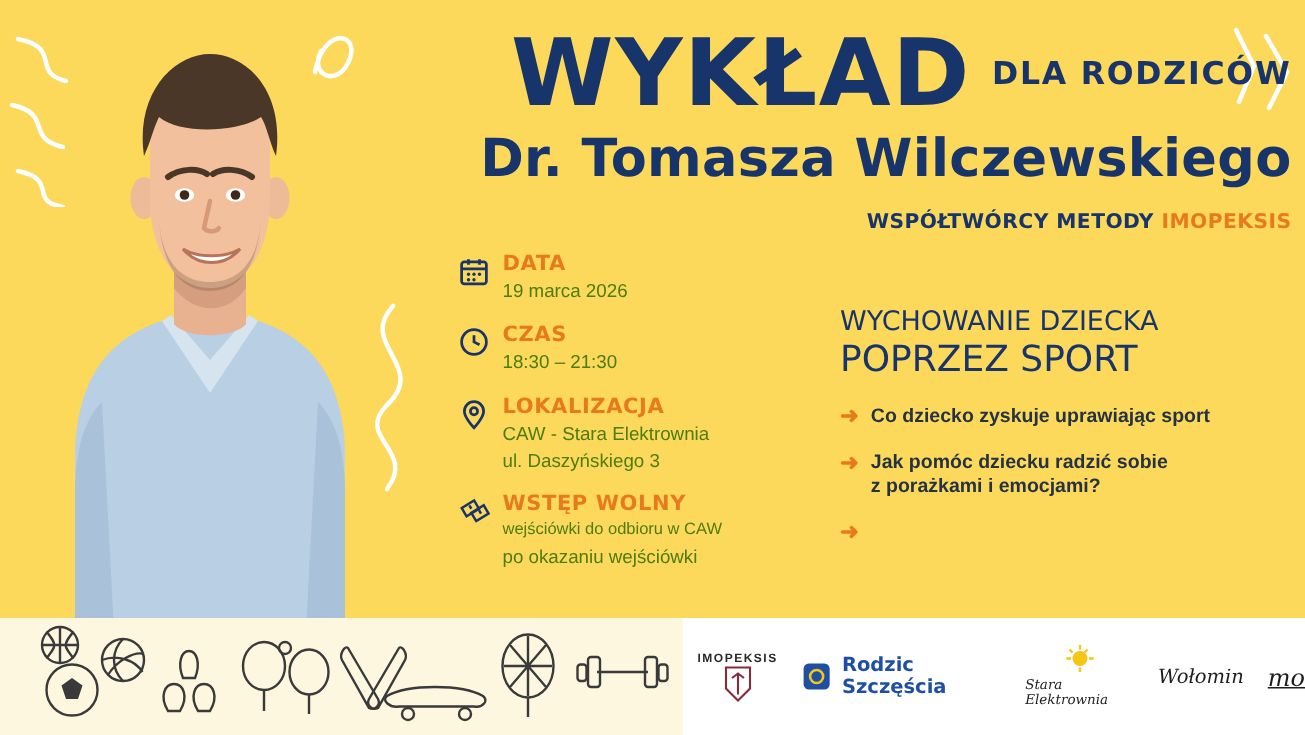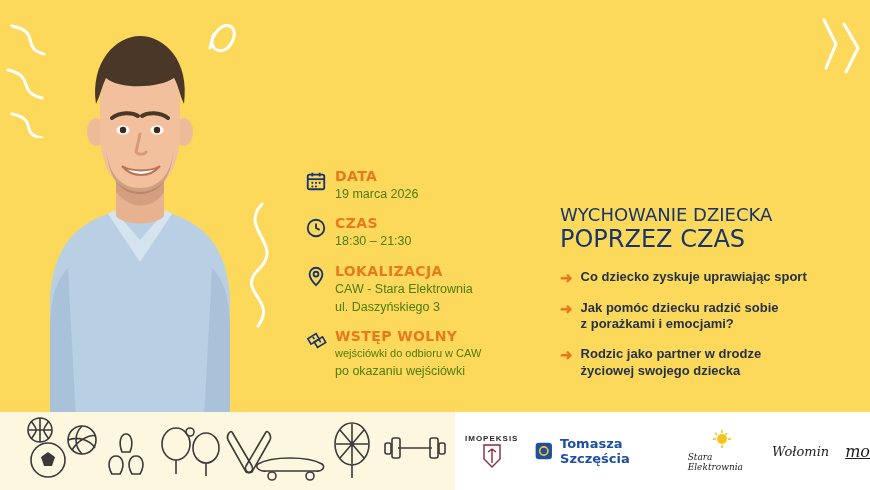--- a/index.html
+++ b/index.html
@@ -233,20 +233,25 @@
       <circle cx="167" cy="130" r="3.2" fill="#3b2a1d"></circle>
 
       <path d="M150 134 L146 152 C148 155 154 155 156 152" stroke="#d79a76" stroke-width="3" fill="none" stroke-linecap="round"></path>
 
       <path d="M132 166 C142 178 160 178 170 166 C160 172 142 172 132 166 Z" fill="#ffffff" stroke="#b8745a" stroke-width="2"></path>
 
       <path d="M116 146 C118 180 132 194 150 194 C168 194 182 180 184 146 C182 176 168 188 150 188 C132 188 118 176 116 146 Z" fill="#5a4433" opacity="0.25"></path>
     </svg>
   </div>
 
+  <div class="headline">
+    <span class="wyklad">WYKŁAD</span><span class="dla-rodzicow">DLA RODZICÓW</span>
+    <div class="doctor">Dr. Tomasza Wilczewskiego</div>
+    <div class="wspoltworcy"><span>WSPÓŁTWÓRCY METODY </span><span class="brand">IMOPEKSIS</span></div>
+  </div>
 
   <div class="details">
 
     <div class="det-row">
       <div class="det-icon">
         <svg width="22" height="22" viewBox="0 0 24 24" fill="none" stroke="#18356b" stroke-width="2">
           <rect x="3" y="5" width="18" height="16" rx="2"></rect>
           <line x1="3" y1="10" x2="21" y2="10"></line>
           <line x1="8" y1="3" x2="8" y2="7"></line>
           <line x1="16" y1="3" x2="16" y2="7"></line>
@@ -304,36 +309,34 @@
         <div class="det-text small">wejściówki do odbioru w CAW</div>
         <div class="det-text">po okazaniu wejściówki</div>
       </div>
     </div>
 
   </div>
 
   <div class="right-col">
     <div class="sub-head">
       <span>WYCHOWANIE DZIECKA</span>
-      <span class="big">POPRZEZ CZAS</span>
+      <span class="big">POPRZEZ SPORT</span>
     </div>
     <div class="bullets">
       <div class="bullet">
         <span class="arrow">➜</span>
         <span class="btext">Co dziecko zyskuje uprawiając sport</span>
       </div>
       <div class="bullet">
         <span class="arrow">➜</span>
         <span class="btext" style="white-space:pre-line">Jak pomóc dziecku radzić sobie
 z porażkami i emocjami?</span>
       </div>
       <div class="bullet">
         <span class="arrow">➜</span>
-        <span class="btext" style="white-space:pre-line">Rodzic jako partner w drodze
-życiowej swojego dziecka</span>
       </div>
     </div>
   </div>
 
   <div class="bottom">
     <div class="bottom-left">
       <svg width="455" height="78" viewBox="0 0 455 78" fill="none" stroke="#3a3a3a" stroke-width="1.6">
 
         <circle cx="48" cy="48" r="17"></circle>
         <polygon points="48,40 55,45 52,54 44,54 41,45" fill="#3a3a3a" stroke="none"></polygon>
@@ -378,21 +381,21 @@
         <svg width="22" height="26" viewBox="0 0 22 26">
           <path d="M3 2 H19 V16 L11 24 L3 16 Z" fill="none" stroke="#8a2a3b" stroke-width="1.4"></path>
           <path d="M11 6 L11 20 M7 9 L11 6 L15 9" fill="none" stroke="#8a2a3b" stroke-width="1.4"></path>
         </svg>
       </div>
       <div class="logo" style="flex-direction:row; gap:6px; align-items:center;">
         <svg width="24" height="24" viewBox="0 0 24 24">
           <rect x="2" y="2" width="20" height="20" rx="4" fill="#1e4fa3"></rect>
           <circle cx="12" cy="12" r="5" fill="none" stroke="#f5c518" stroke-width="2"></circle>
         </svg>
-        <span class="logo-boisko">Tomasza Szczęścia</span>
+        <span class="logo-boisko">Rodzic Szczęścia</span>
       </div>
       <div class="logo">
         <svg width="30" height="22" viewBox="0 0 30 22">
           <circle cx="15" cy="9" r="5" fill="#f5c518"></circle>
           <g stroke="#f5c518" stroke-width="1.6">
             <line x1="15" y1="0" x2="15" y2="3"></line>
             <line x1="15" y1="15" x2="15" y2="18"></line>
             <line x1="6" y1="9" x2="9" y2="9"></line>
             <line x1="21" y1="9" x2="24" y2="9"></line>
             <line x1="8" y1="3" x2="10" y2="5"></line>

